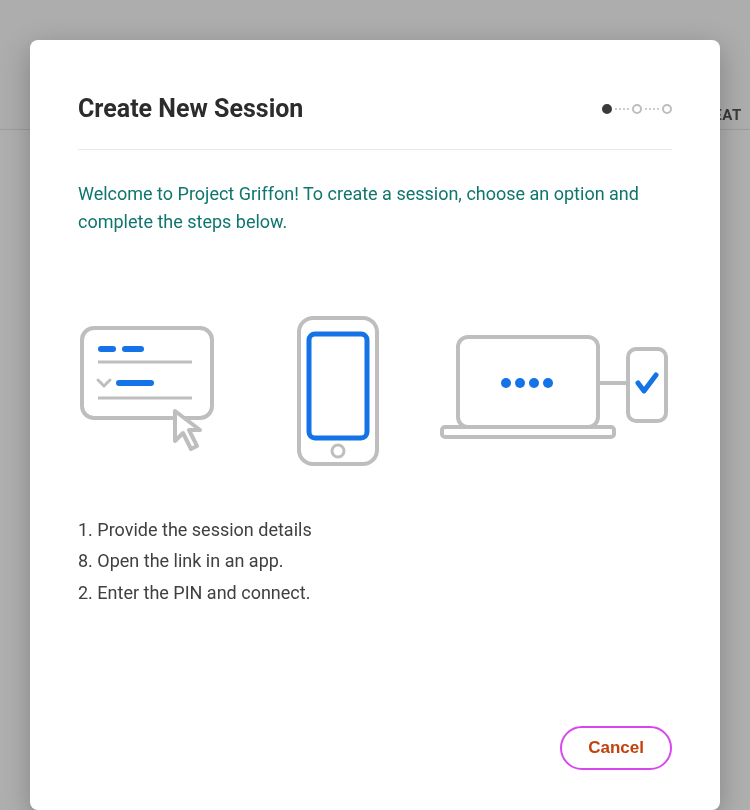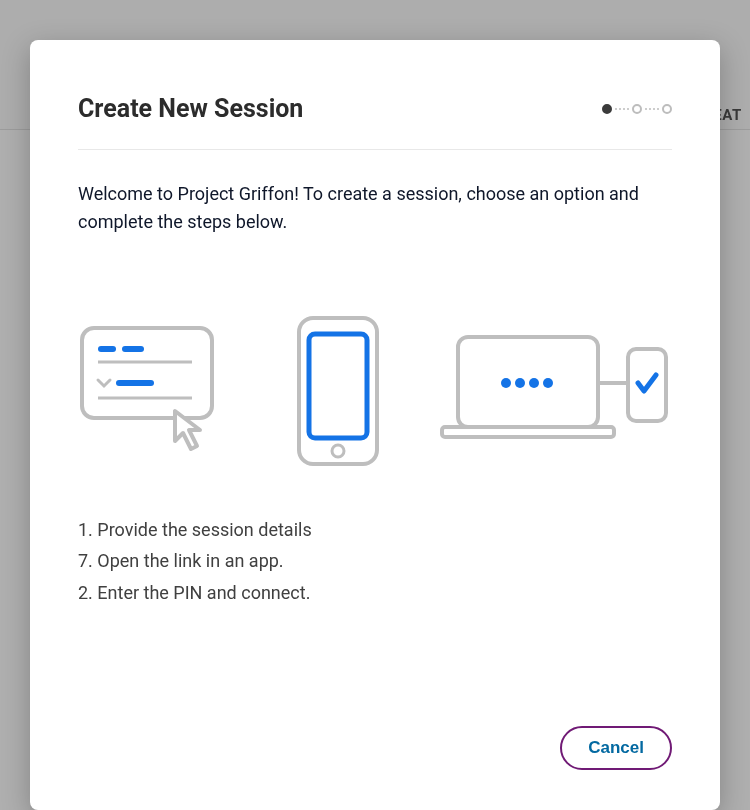--- a/index.html
+++ b/index.html
@@ -83,21 +83,21 @@
     .step-connector span {
       width: 2px;
       height: 2px;
       border-radius: 50%;
       background: #bdbdbd;
     }
     .welcome {
       margin-top: 30px;
       font-size: 18px;
       line-height: 1.55;
-      color: #0f172a;
+      color: #0f766e;
     }
     .illustration-row {
       display: flex;
       justify-content: space-between;
       align-items: center;
       margin-top: 80px;
       padding: 0 2px;
     }
     .steps-list {
       margin-top: 44px;
@@ -115,22 +115,22 @@
     .btn {
       font-size: 17px;
       font-weight: 600;
       border-radius: 22px;
       padding: 10px 26px;
       cursor: pointer;
       border: none;
     }
     .btn-secondary {
       background: #fff;
-      color: #0369a1;
-      border: 2px solid #701a75;
+      color: #c2410c;
+      border: 2px solid #d946ef;
     }
     .btn-primary {
       background: #1473e6;
       color: #fff;
       padding: 12px 34px;
     }
   </style>
 </head>
 <body>
 
@@ -198,20 +198,20 @@
         <circle cx="108" cy="52" r="5" fill="#1473e6"></circle>
         <line x1="158" y1="52" x2="188" y2="52" stroke="#BEBEBE" stroke-width="4"></line>
         <rect x="188" y="18" width="38" height="72" rx="8" fill="none" stroke="#BEBEBE" stroke-width="4"></rect>
         <path d="M198 52 L204 60 L216 44" fill="none" stroke="#1473e6" stroke-width="5" stroke-linecap="round" stroke-linejoin="round"></path>
       </svg>
     </div>
   </div>
 
   <div class="steps-list">
     <div>1. Provide the session details</div>
-    <div>7. Open the link in an app.</div>
+    <div>8. Open the link in an app.</div>
     <div>2. Enter the PIN and connect.</div>
   </div>
 
   <div class="footer">
     <button class="btn btn-secondary">Cancel</button>
   </div>
 </div>
 
 </body></html>

